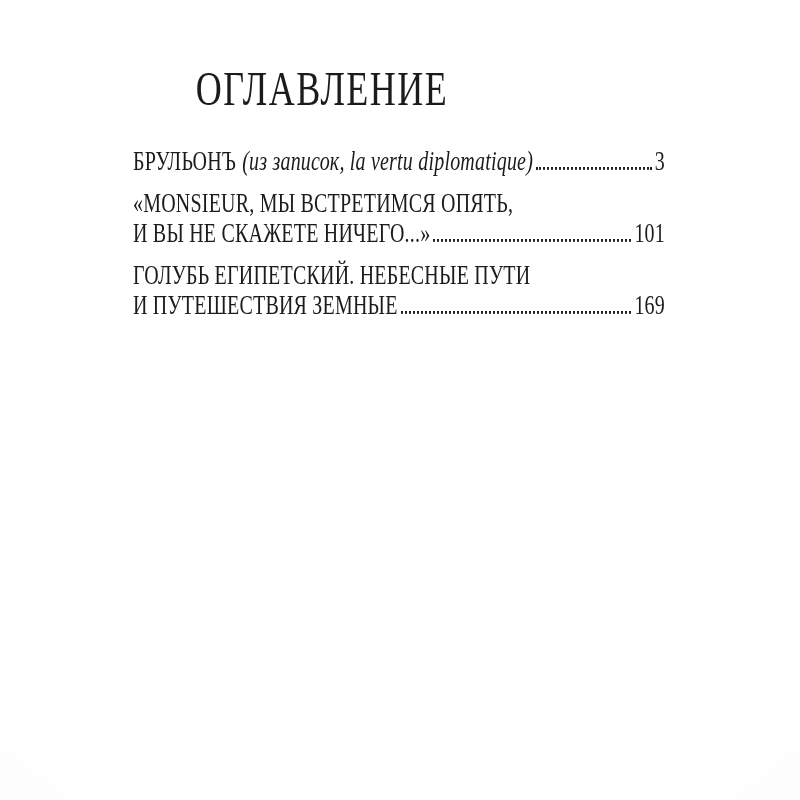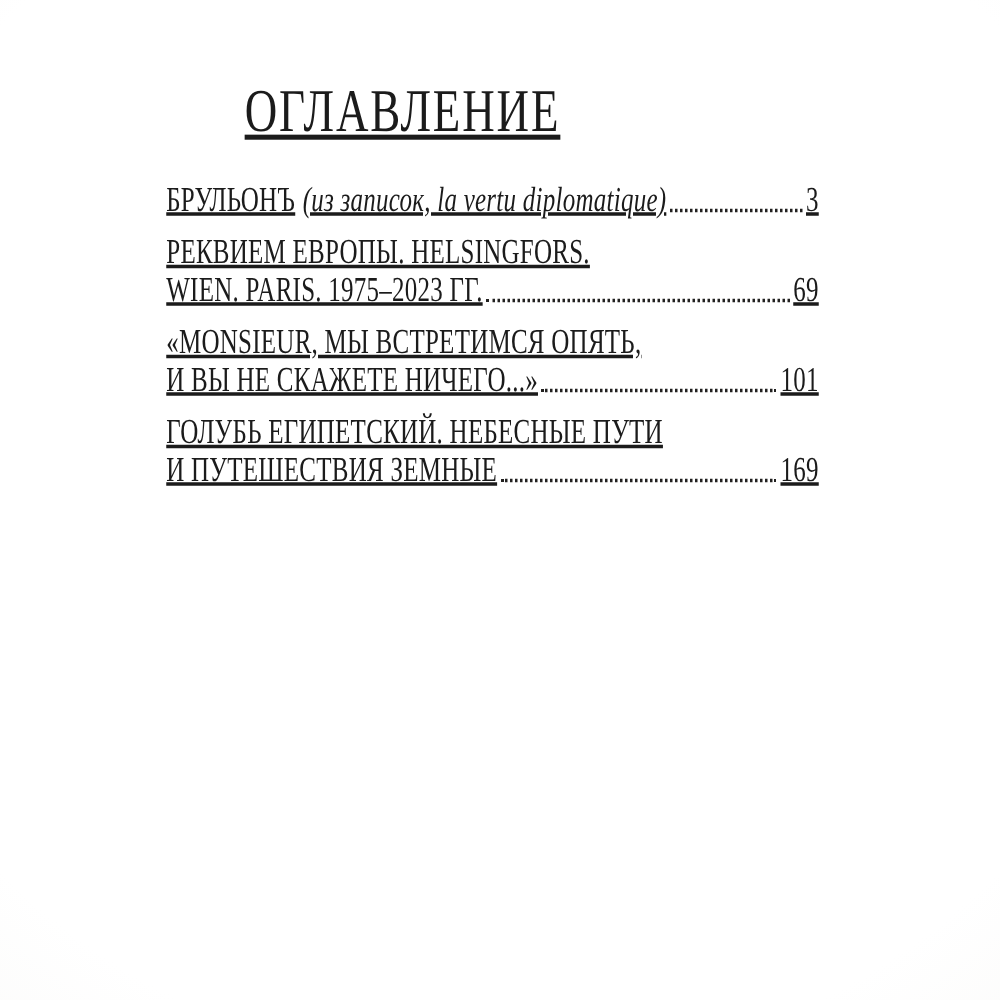--- a/index.html
+++ b/index.html
@@ -16,38 +16,37 @@
       rgba(238,237,233,0.55) 88%,
       rgba(222,221,216,0.65) 100%);
     font-family: "Liberation Serif", "DejaVu Serif", serif;
     color: #1b1b1b;
   }
   .sheet {
     box-sizing: border-box;
     width: 644px;
     height: 800px;
     padding: 68px 133px 0 133px;
-    text-decoration: underline;
   }
   .book-title {
     margin: 0 0 34px 0;
     text-align: center;
     font-size: 36px;
     font-weight: 400;
     letter-spacing: 1.5px;
     line-height: 43px;
     transform: scaleY(1.35);
     transform-origin: 50% 50%;
     white-space: nowrap;
   }
   .toc-list {
     width: 534px;
   }
   .entry {
-    margin: 0 12px 12px 0;
+    margin: 0 2px 12px 0;
   }
   .entry-line {
     font-size: 20px;
     line-height: 30px;
     letter-spacing: 0.2px;
     transform: scaleY(1.4);
     transform-origin: 50% 50%;
     white-space: nowrap;
   }
   .entry-line.last {
@@ -90,28 +89,20 @@
   <div class="toc-list">
       <div class="entry">
         <div class="entry-line last">
           <span class="line-text">БРУЛЬОНЪ</span>
           <span class="line-text italic">(из записок, la vertu diplomatique)</span>
           <span class="dots"></span>
           <span class="page-num">3</span>
         </div>
       </div>
       <div class="entry">
-        <div class="entry-line"><span class="line-text">РЕКВИЕМ ЕВРОПЫ. HELSINGFORS.</span></div>
-        <div class="entry-line last">
-          <span class="line-text">WIEN. PARIS. 1975–2023 ГГ.</span>
-          <span class="dots"></span>
-          <span class="page-num">69</span>
-        </div>
-      </div>
-      <div class="entry">
         <div class="entry-line"><span class="line-text">«MONSIEUR, МЫ ВСТРЕТИМСЯ ОПЯТЬ,</span></div>
         <div class="entry-line last">
           <span class="line-text">И ВЫ НЕ СКАЖЕТЕ НИЧЕГО...»</span>
           <span class="dots"></span>
           <span class="page-num">101</span>
         </div>
       </div>
       <div class="entry">
         <div class="entry-line"><span class="line-text">ГОЛУБЬ ЕГИПЕТСКИЙ. НЕБЕСНЫЕ ПУТИ</span></div>
         <div class="entry-line last">

